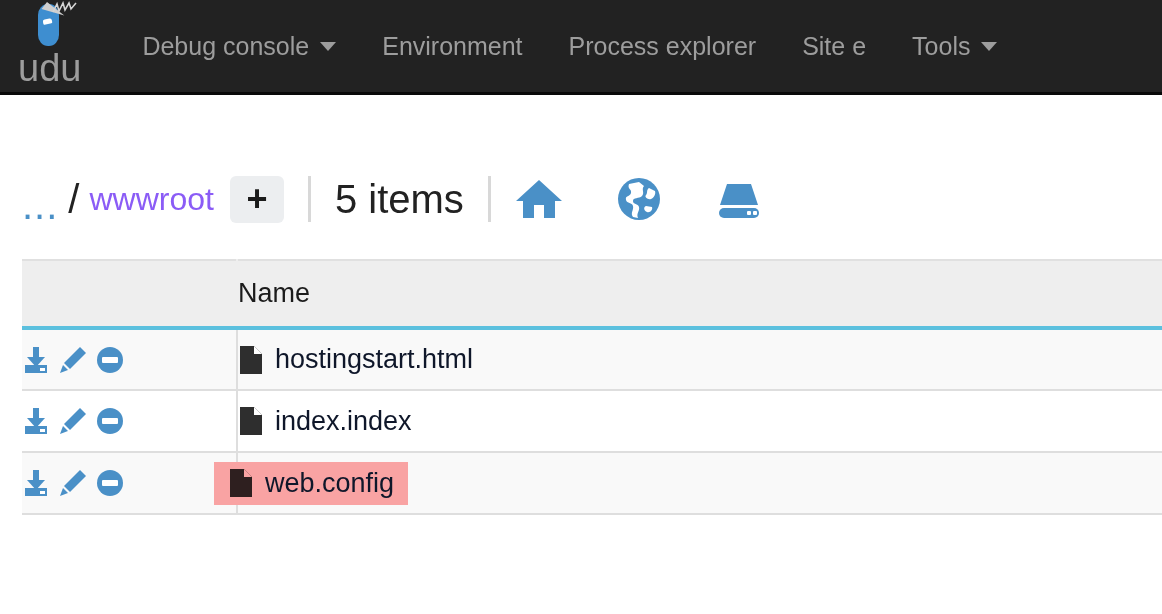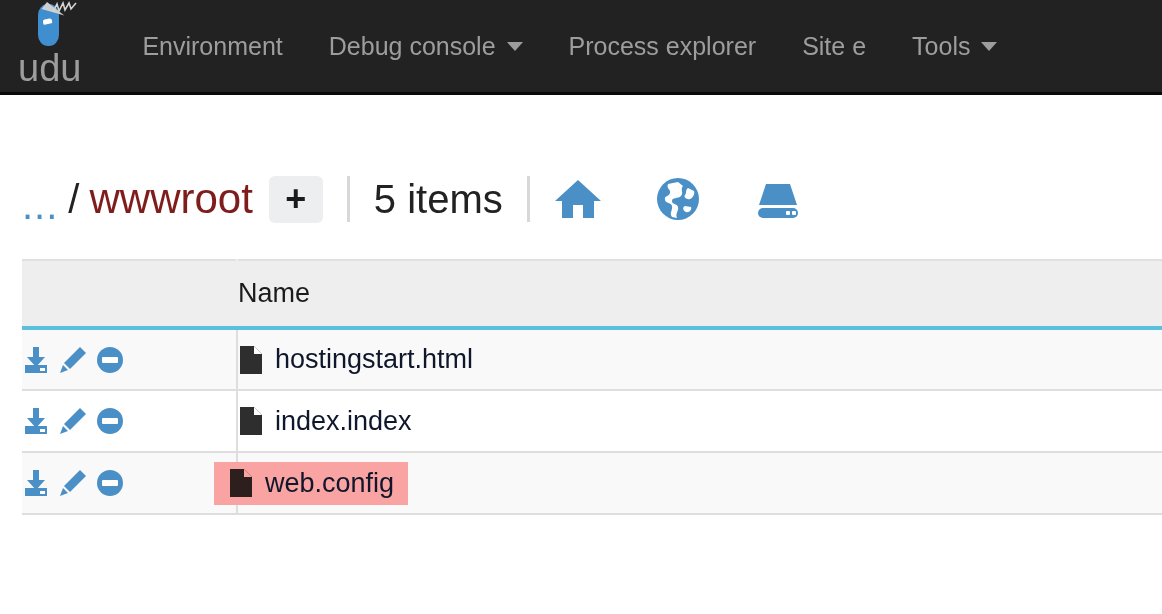--- a/index.html
+++ b/index.html
@@ -124,22 +124,22 @@
     cursor: pointer;
     position: relative;
     top: 6px;
   }
   .crumb-sep {
     color: #222;
     font-size: 40px;
     margin: 0 10px;
   }
   .crumb-current {
-    color: #7f1d1d;
-    font-size: 42px;
+    color: #8b5cf6;
+    font-size: 32px;
     line-height: 40px;
   }
   .plus-button {
     margin-left: 16px;
     background: #eceef0;
     border: none;
     border-radius: 6px;
     width: 54px;
     height: 47px;
     color: #1b1b1b;
@@ -272,26 +272,26 @@
       <span class="brand-spring">
         <svg width="30" height="14" viewBox="0 0 30 14" xmlns="http://www.w3.org/2000/svg">
           <path d="M2 11 L6 3 L8 10 L12 2 L14 9 L18 2 L20 8 L25 2" fill="none" stroke="#d5d5d5" stroke-width="1.6"></path>
         </svg>
       </span>
     </span>
     <span class="brand-text">udu</span>
   </a>
 
   <a class="nav-item" href="#">
-    <span>Environment</span>
-  </a>
-
-  <a class="nav-item" href="#">
     <span>Debug console</span>
     <span class="caret"></span>
+  </a>
+
+  <a class="nav-item" href="#">
+    <span>Environment</span>
   </a>
 
   <a class="nav-item" href="#">
     <span>Process explorer</span>
   </a>
 
   <a class="nav-item" href="#">
     <span>Site e</span>
   </a>
 

